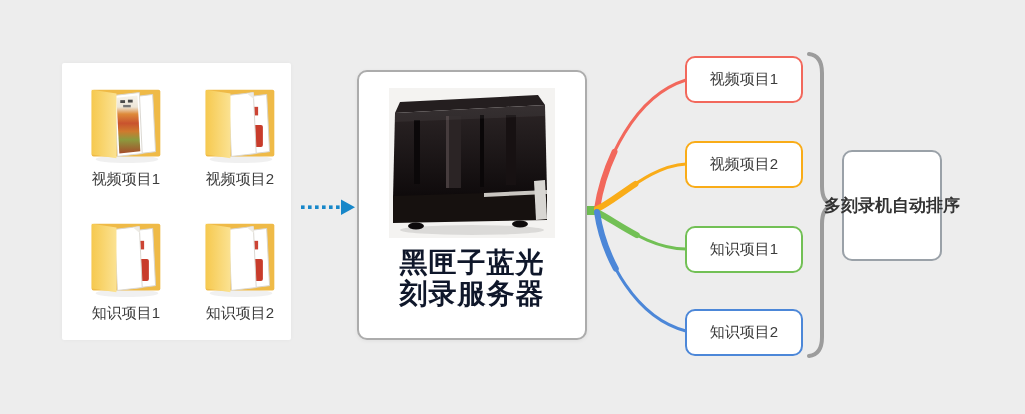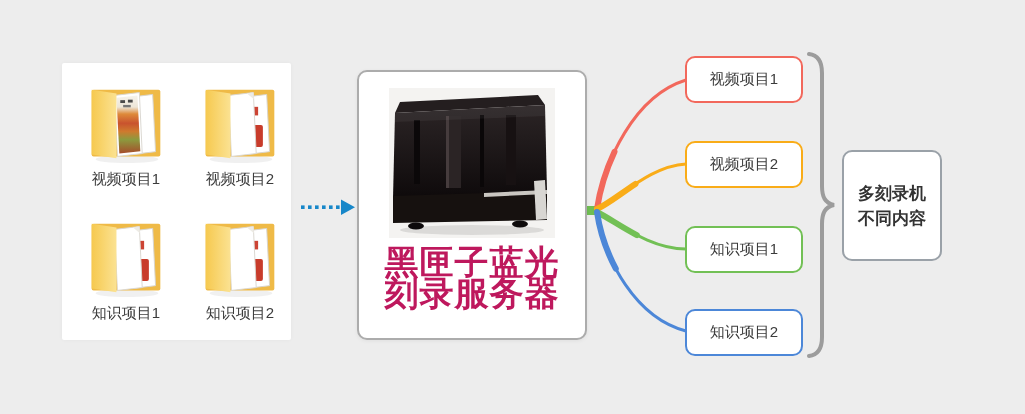--- a/index.html
+++ b/index.html
@@ -23,34 +23,34 @@
   .folder-label { margin-top:5px; font-size:15px; color:#3C3C3C; white-space:nowrap; }
 
   .server-card {
     position:absolute; left:357px; top:70px; width:230px; height:270px;
     background:#FFFFFF; border:2px solid #ACACAC; border-radius:10px;
     display:flex; flex-direction:column; align-items:center;
     box-shadow:0 1px 4px rgba(0,0,0,0.06);
   }
   .server-photo { margin-top:16px; width:168px; height:150px; display:block; }
   .server-title {
-    margin-top:9px; font-size:34px; font-weight:bold; line-height:31px;
-    text-align:center; color:#be185d; letter-spacing:1px;
+    margin-top:9px; font-size:28px; font-weight:bold; line-height:31px;
+    text-align:center; color:#0f172a; letter-spacing:1px;
   }
 
   .output-box {
     position:absolute; left:685px; width:118px; height:47px;
     background:#FFFFFF; border:2.5px solid #999; border-radius:10px;
     display:flex; align-items:center; justify-content:center;
     font-size:15px; color:#3B3B3B; white-space:nowrap;
   }
   .note-box {
     position:absolute; left:842px; top:150px; width:100px; height:111px;
     background:#FFFFFF; border:2px solid #0f766e; border-radius:10px;
-    display:flex; flex-direction:column; align-items:center; justify-content:center;
+    display:flex; flex-direction:row; align-items:center; justify-content:center;
     font-size:17px; font-weight:600; line-height:25px; color:#333333; white-space:nowrap;
   }
 </style>
 </head>
 <body>
 
 <svg class="overlay-svg" viewBox="0 0 1025 414">
   <defs>
     <linearGradient id="gradFlap" x1="0" y1="0" x2="1" y2="0">
       <stop offset="0" stop-color="#F6C94F"></stop>
@@ -180,14 +180,14 @@
 </div>
 <div class="output-box" style="top: 226px; border-color: rgb(114, 192, 85);">
   <span>知识项目1</span>
 </div>
 <div class="output-box" style="top: 309px; border-color: rgb(76, 135, 216);">
   <span>知识项目2</span>
 </div>
 
 <div class="note-box" style="border-color: rgb(154, 161, 168);">
   <div>多刻录机</div>
-  <div>不同内容</div>
+  <div>自动排序</div>
 </div>
 
 </body></html>

